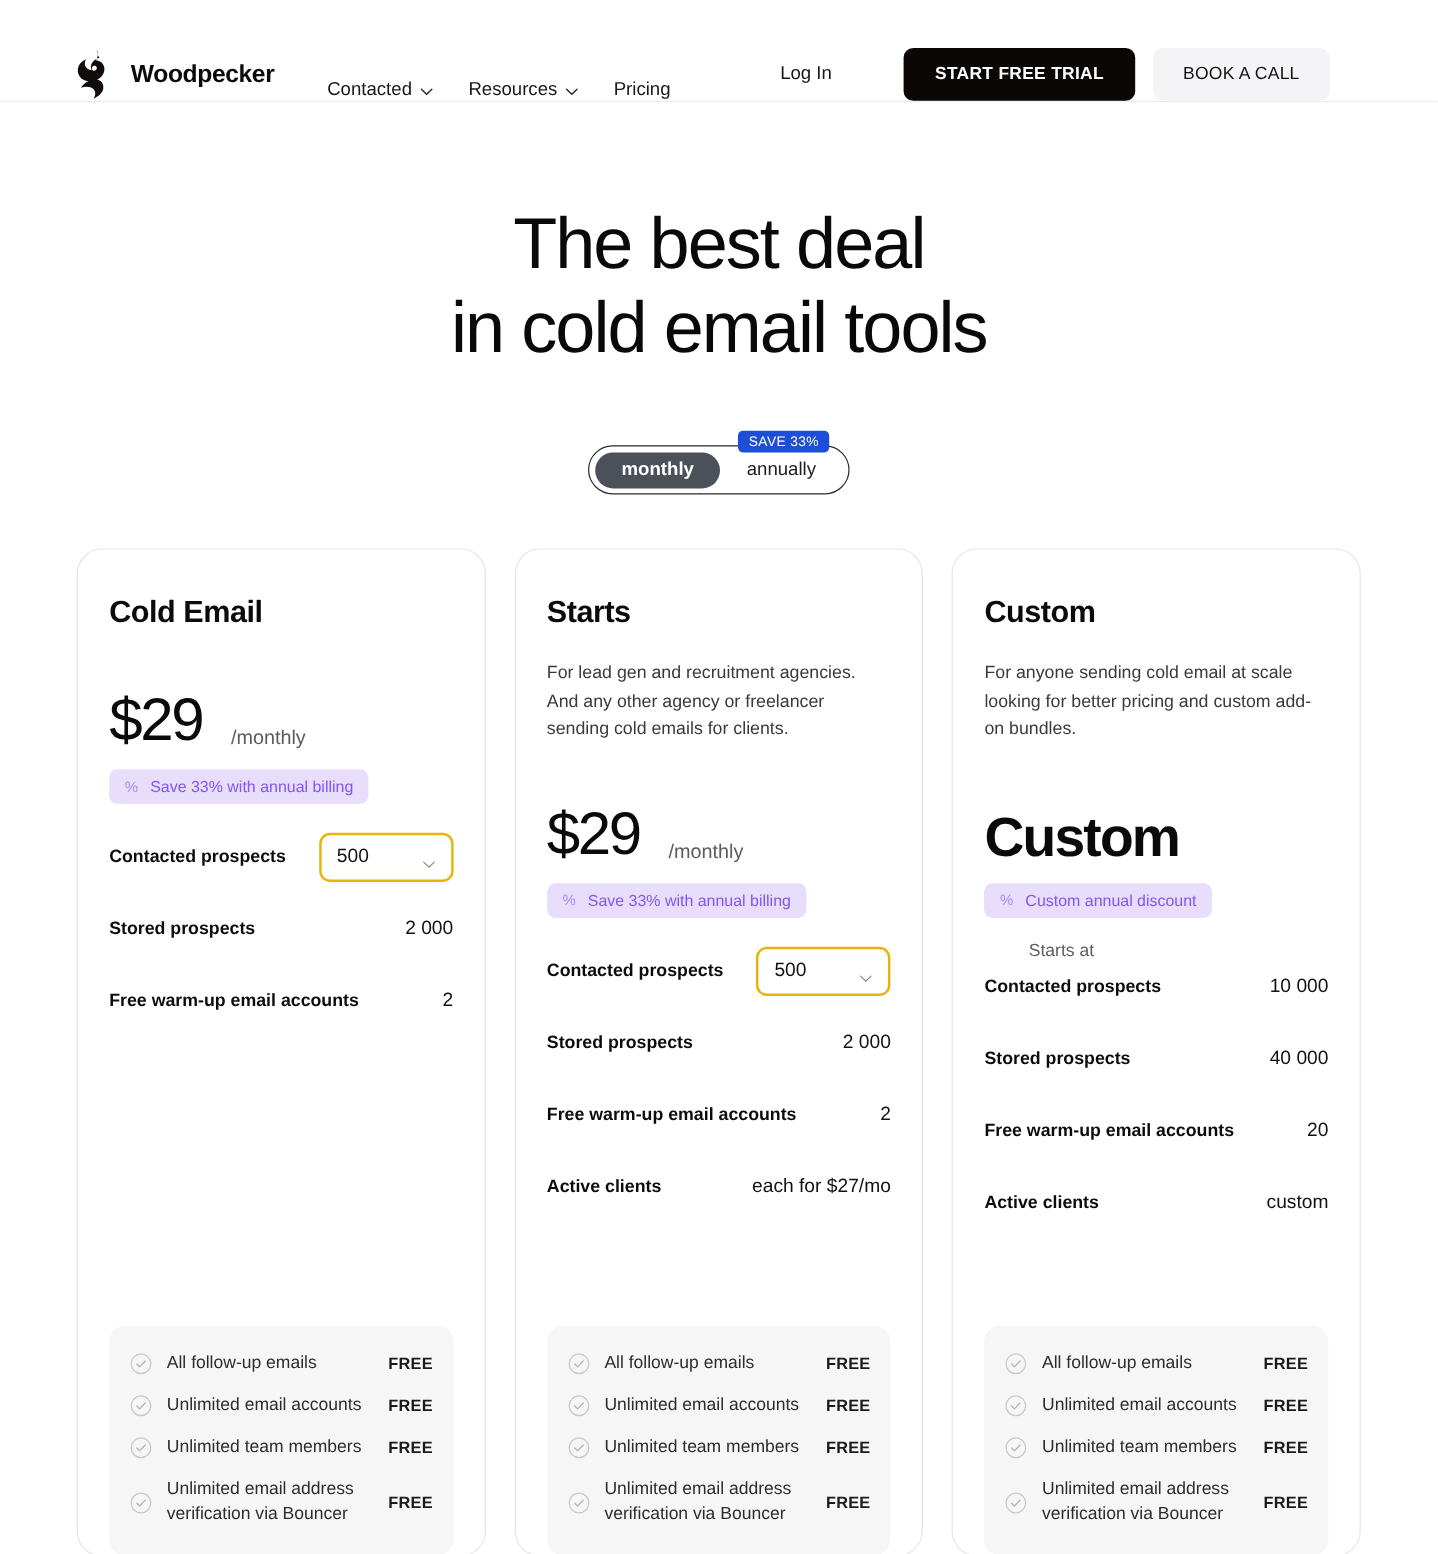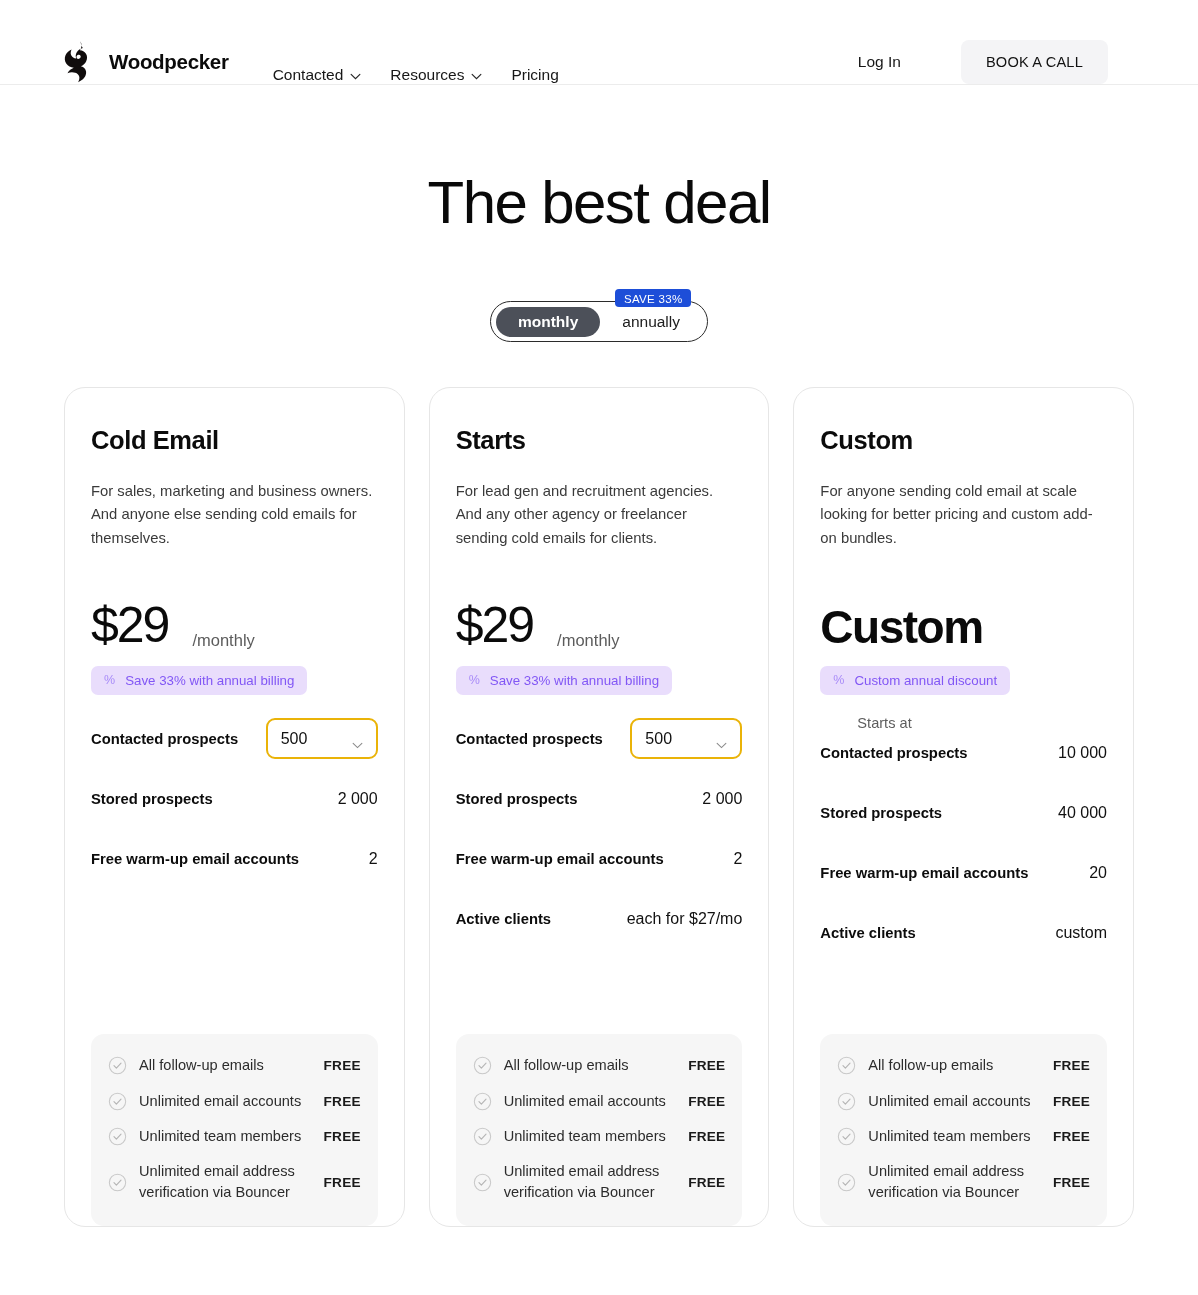--- a/index.html
+++ b/index.html
@@ -335,43 +335,44 @@
           </svg>
       </span>
     </div>
     <div class="nav-item">
       <span>Pricing</span>
     </div>
   </div>
 
   <div class="header-right">
     <span class="login-link">Log In</span>
+    <button class="btn-trial">START FREE TRIAL</button>
     <button class="btn-call">BOOK A CALL</button>
   </div>
 </div>
 
 <div class="hero">
   <h1 class="hero-title">
     <span>The best deal</span>
+    <span>in cold email tools</span>
   </h1>
 </div>
 
 <div class="toggle-wrap">
   <div class="toggle">
     <div class="toggle-opt active">monthly</div>
     <div class="toggle-opt inactive">annually</div>
     <div class="save-badge">SAVE 33%</div>
   </div>
 </div>
 
 <div class="cards">
 
   <div class="card">
     <div class="card-title">Cold Email</div>
-    <div class="card-desc">For sales, marketing and business owners. And anyone else sending cold emails for themselves.</div>
     <div class="price-row">
       <span class="price-amount">$29</span>
       <span class="price-period">/monthly</span>
     </div>
     <div class="discount-pill">
       <span class="pct-icon">%</span>
       <span>Save 33% with annual billing</span>
     </div>
 
     <div class="spec-row first">

